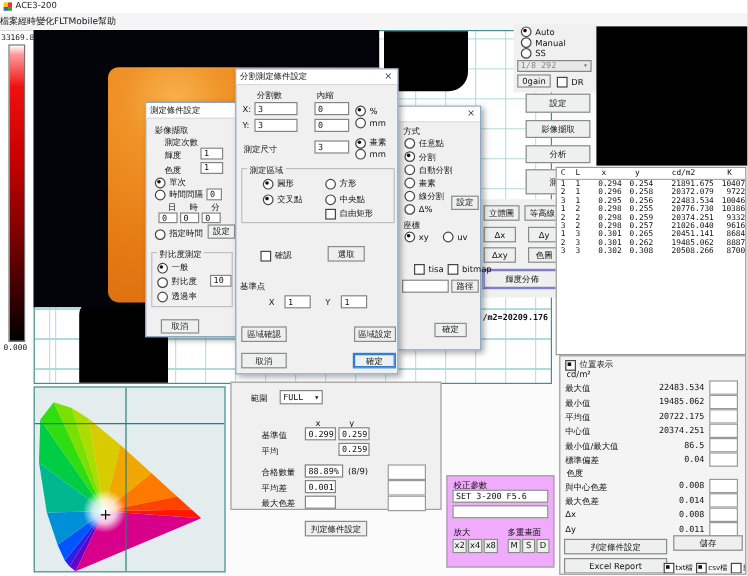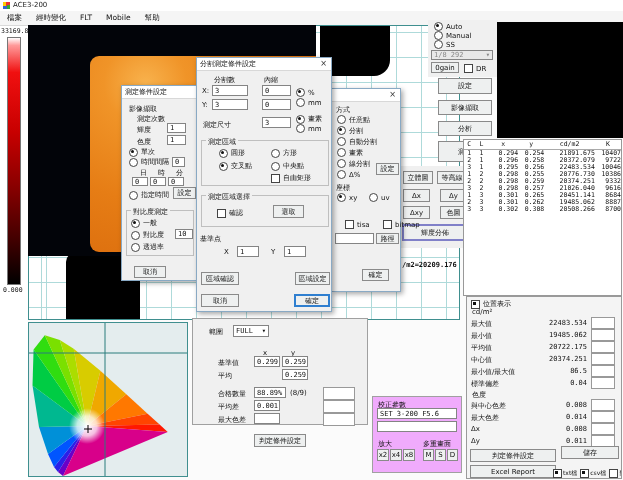--- a/index.html
+++ b/index.html
@@ -31,21 +31,21 @@
     background-position:17px 6px;}
   .trow{display:flex;font:6.5px "DejaVu Sans Mono",monospace;height:7px;line-height:7px;}
   .trow span{display:inline-block;}
   .tc0{width:12px;text-align:center;} .tc1{width:16px;text-align:center;}
   .tc2{width:34px;text-align:right;} .tc3{width:30px;text-align:right;}
   .tc4{width:58px;text-align:right;} .tc5{width:30px;text-align:right;}
   .srow{position:relative;height:12px;text-decoration:underline;}
   .slabel{position:absolute;left:0;top:2px;font-size:7px;white-space:nowrap;}
   .svalue{position:absolute;right:32px;top:2px;font:7px "DejaVu Sans Mono",monospace;}
   .sbox{position:absolute;right:4px;top:0;width:22px;height:10px;background:#fff;border:1px solid #999;}
-  .menuitem{padding:0 7px;line-height:14px;font-size:7.5px;}
+  .menuitem{padding:0 0;line-height:14px;font-size:7.5px;}
 </style>
 </head>
 <body>
 
 <div id="screen">
 
   <div class="abs" style="left:0;top:0;width:623px;height:11px;background:#fff;">
     <div class="abs" style="left:3px;top:2px;width:7px;height:7px;
          background:conic-gradient(#e33 0 25%,#3a3 0 50%,#36c 0 75%,#fc0 0);"></div>
     <div class="abs lbl" style="left:13px;top:1px;font-size:7px;color:#222;">ACE3-200</div>
@@ -452,21 +452,21 @@
       <span class="lbl">xy</span>
     </div>
     <div class="row" style="left:37px;top:104px;">
       <span class="radio"></span>
       <span class="lbl">uv</span>
     </div>
     <div class="row" style="left:13px;top:131px;">
       <span class="chk"></span>
       <span class="lbl">tisa</span>
     </div>
-    <div class="row" style="left:51px;top:131px;">
+    <div class="row" style="left:41px;top:131px;">
       <span class="chk"></span>
       <span class="lbl">bitmap</span>
     </div>
     <div class="abs field" style="left:3px;top:144px;width:39px;height:11px;"></div>
     <div class="abs btn" style="left:44px;top:144px;width:23px;height:11px;">路徑</div>
     <div class="abs btn" style="left:30px;top:180px;width:27px;height:12px;">確定</div>
   </div>
 
   <div class="abs dialog" style="left:196px;top:57px;width:136px;height:255px;">
     <div class="dlg-title">
@@ -514,23 +514,20 @@
       <span class="radio on"></span>
       <span class="lbl">交叉點</span>
     </div>
     <div class="row" style="left:74px;top:103px;">
       <span class="radio"></span>
       <span class="lbl">中央點</span>
     </div>
     <div class="row" style="left:74px;top:115px;">
       <span class="chk"></span>
       <span class="lbl">自由矩形</span>
-    </div>
-    <div class="group" style="left:4px;top:137px;width:128px;height:32px;">
-      <span class="glabel">測定區域選擇</span>
     </div>
     <div class="row" style="left:20px;top:150px;">
       <span class="chk"></span>
       <span class="lbl">確認</span>
     </div>
     <div class="abs btn" style="left:76px;top:147px;width:31px;height:13px;">選取</div>
     <div class="abs lbl" style="left:3px;top:176px;">基準点</div>
     <div class="abs lbl" style="left:27px;top:190px;">X</div>
     <div class="abs field" style="left:40px;top:188px;width:22px;height:11px;">1</div>
     <div class="abs lbl" style="left:74px;top:190px;">Y</div>

